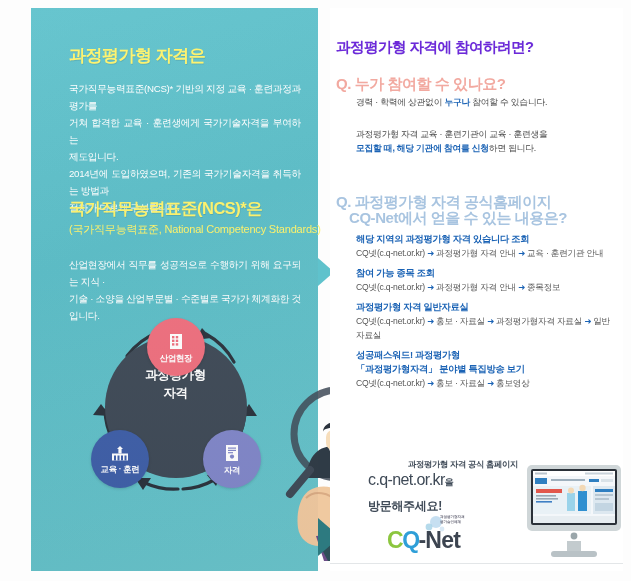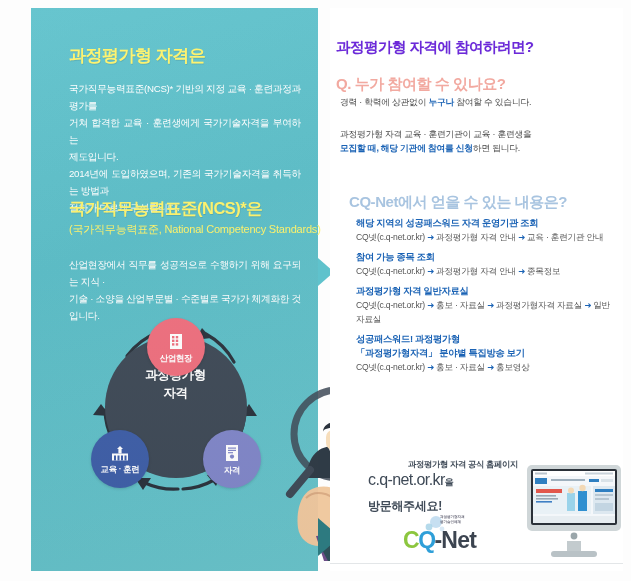--- a/index.html
+++ b/index.html
@@ -148,21 +148,21 @@
   .q-line {
     color:#f2a9a0;
     font-size:15px;
     font-weight:bold;
     letter-spacing:-0.45px;
     line-height:16px;
     white-space:nowrap;
   }
   .q-line.blueq { color:#a8c4e0; }
   .a-line {
-    margin-left:4px;
+    margin-left:20px;
     margin-top:3px;
     color:#4a4a4a;
     font-size:8.8px;
     line-height:14px;
     letter-spacing:-0.25px;
   }
   .a-line b { color:#1b63b5; font-weight:bold; }
 
   .res-group { margin-left:20px; margin-top:6px; }
   .res-title {
@@ -211,21 +211,21 @@
     margin-top:8px;
   }
 
   #logo { position:absolute; left:57px; top:505px; width:115px; height:48px; }
   #logo-micro {
     position:absolute; left:53px; top:2px;
     color:#6a6a7a; font-size:3.6px; line-height:4.6px;
     font-weight:bold; letter-spacing:-0.1px; white-space:nowrap;
   }
   #logo-word {
-    position:absolute; left:16px; top:14px;
+    position:absolute; left:0; top:14px;
     font-size:23px; font-weight:bold; letter-spacing:-1.5px;
     line-height:26px; white-space:nowrap;
   }
   #logo-word .c { color:#8cc63f; }
   #logo-word .q { color:#2f9fd8; }
   #logo-word .net { color:#3c4450; letter-spacing:-0.8px; }
 
   #monitor { position:absolute; left:195px; top:455px; width:98px; height:100px; }
 
   #footer-rule {
@@ -367,24 +367,25 @@
     </div>
 
     <div class="q-block" style="top:116px;">
       <div class="a-line">
         <div>과정평가형 자격 교육 · 훈련기관이 교육 · 훈련생을</div>
         <div><b>모집할 때, 해당 기관에 </b><b>참여를 신청</b><span>하면 됩니다.</span></div>
       </div>
     </div>
 
     <div class="q-block" style="top:186px;">
+      <div class="q-line blueq">Q. 과정평가형 자격 공식홈페이지</div>
       <div class="q-line blueq" style="padding-left:13px;">CQ-Net에서 얻을 수 있는 내용은?</div>
 
       <div class="res-group">
-        <div class="res-title">해당 지역의 성공패스워드 자격 운영기관 조회</div>
+        <div class="res-title">해당 지역의 과정평가형 자격 있습니다 조회</div>
         <div class="res-path"><span>CQ넷(c.q-net.or.kr)</span><span class="arw">➜</span><span>과정평가형 자격 안내</span><span class="arw">➜</span><span>교육 · 훈련기관 안내</span></div>
       </div>
 
       <div class="res-group">
         <div class="res-title">참여 가능 종목 조회</div>
         <div class="res-path"><span>CQ넷(c.q-net.or.kr)</span><span class="arw">➜</span><span>과정평가형 자격 안내</span><span class="arw">➜</span><span>종목정보</span></div>
       </div>
 
       <div class="res-group">
         <div class="res-title">과정평가형 자격 일반자료실</div>

